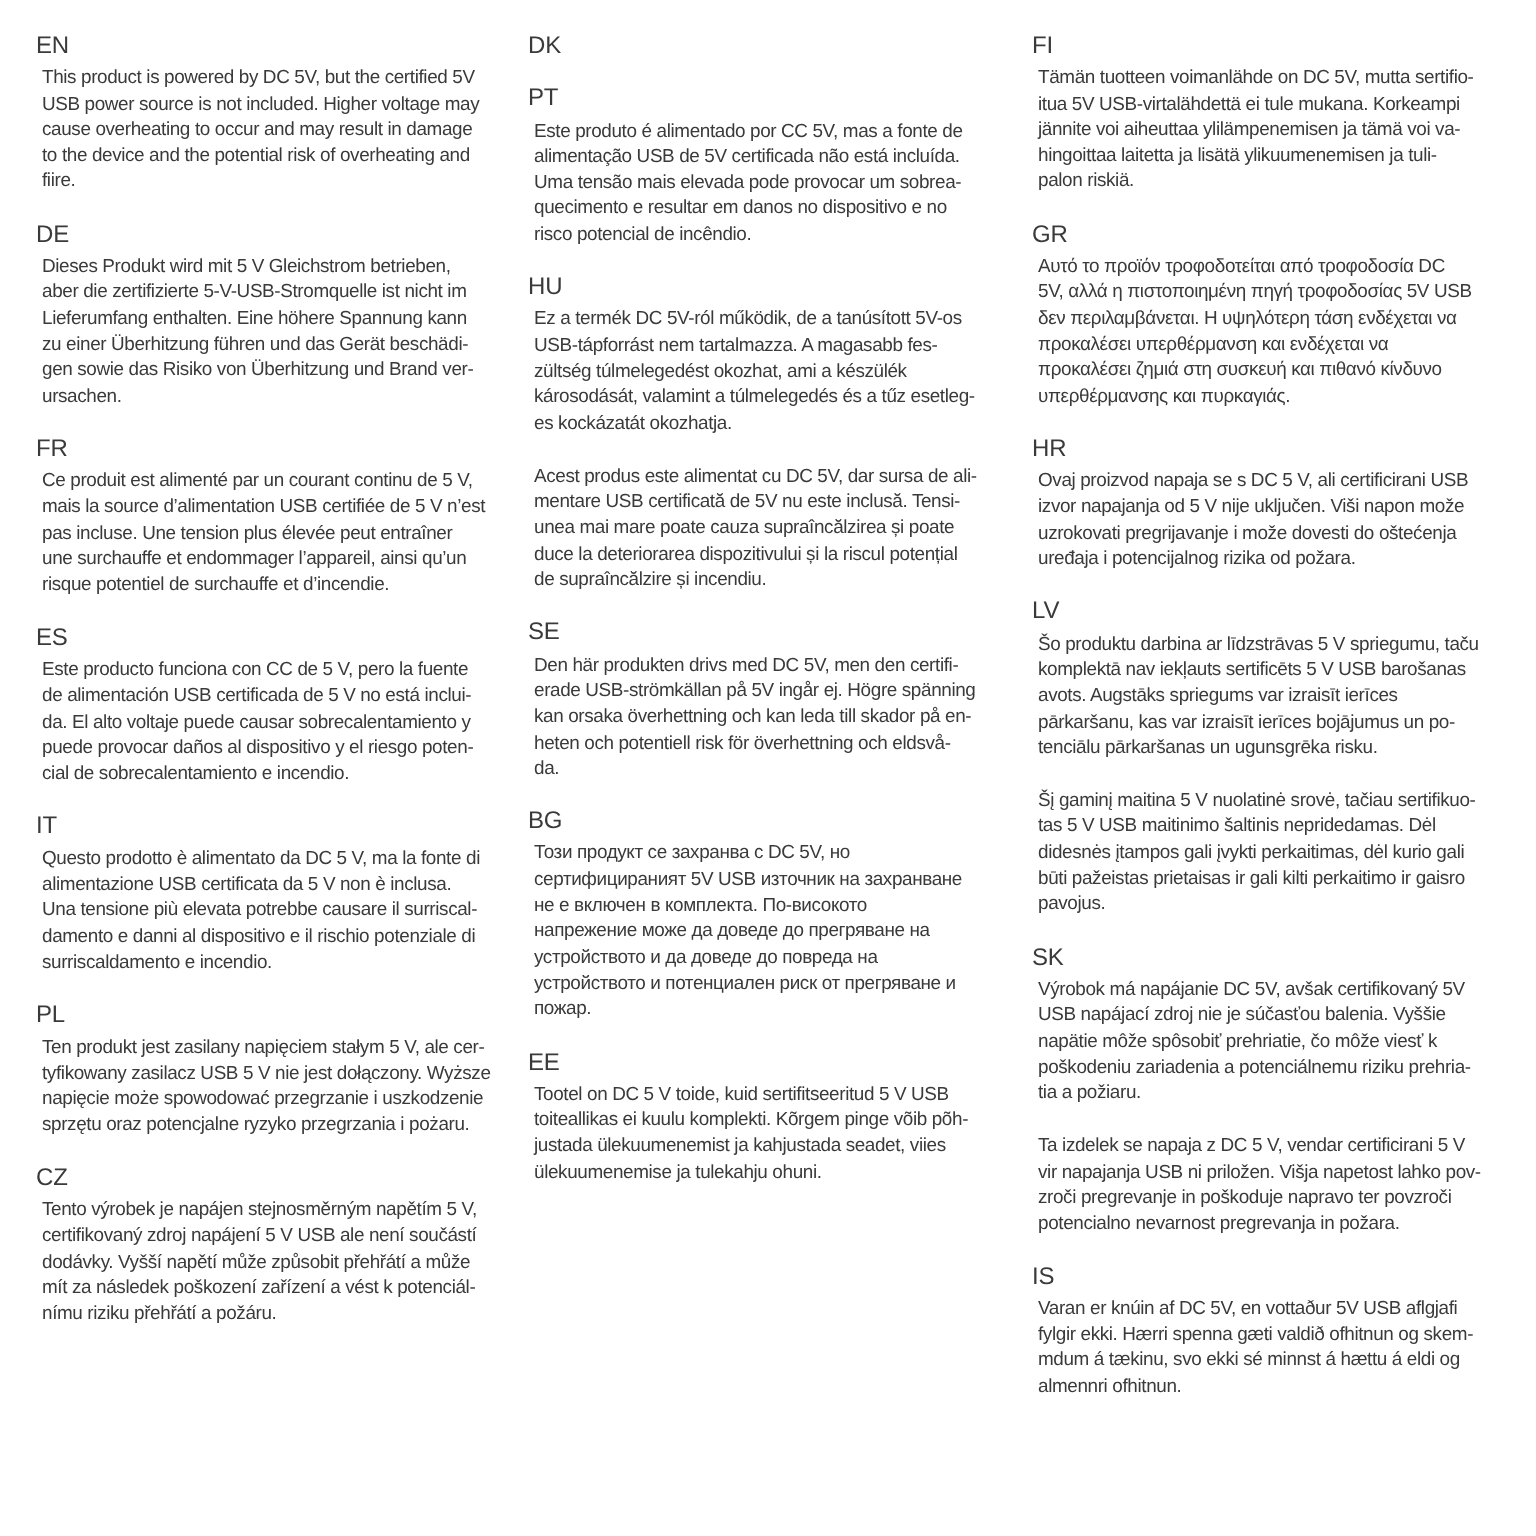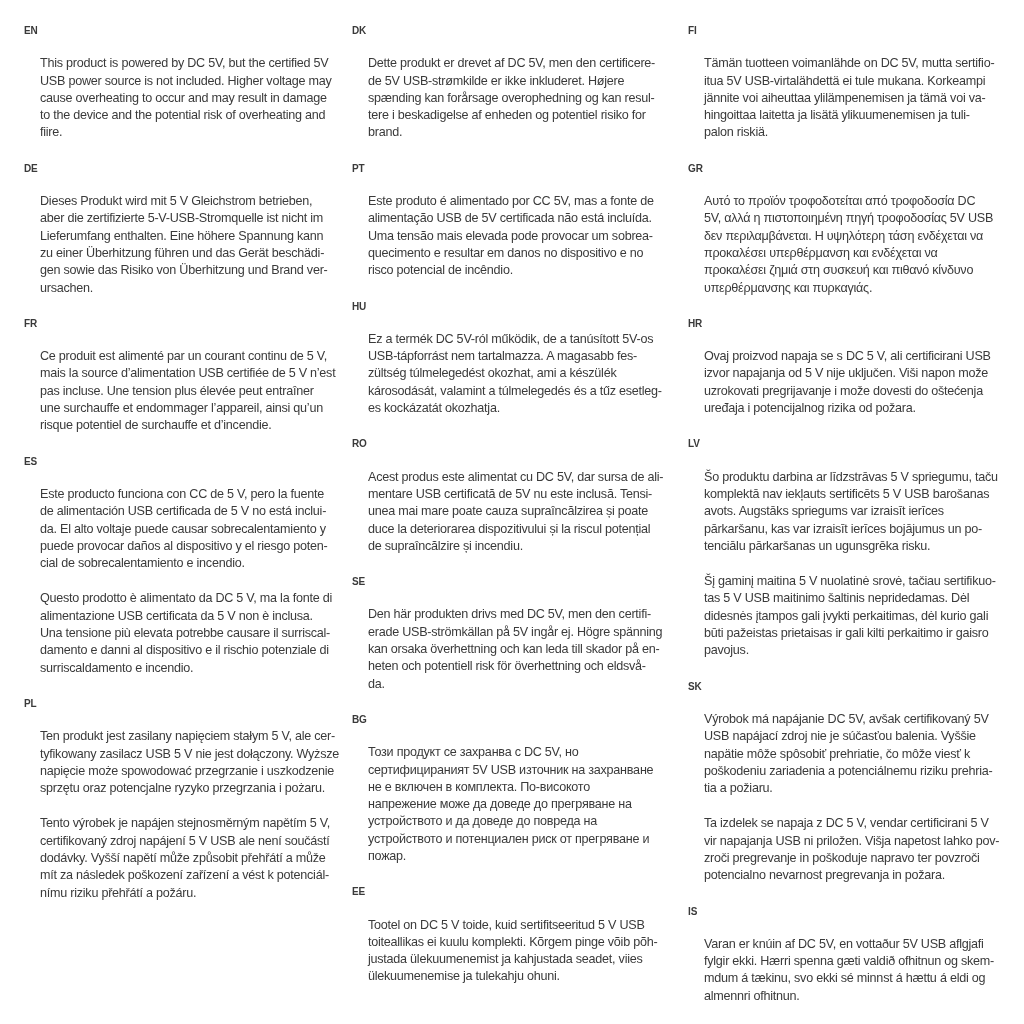--- a/index.html
+++ b/index.html
@@ -25,28 +25,28 @@
   }
   .col {
     box-sizing: border-box;
     padding-right: 18px;
   }
   .sec {
     margin: 0 0 18px 0;
   }
   .code {
     margin: 0;
-    font-size: 10px;
-    font-weight: bold;
+    font-size: 16px;
+    font-weight: normal;
     letter-spacing: -0.1px;
     line-height: 17.3px;
     color: #3a3a3a;
   }
   .txt {
-    margin: 16px;
+    margin: 4px;
     font-size: 12.6px;
     letter-spacing: -0.25px;
     line-height: 17.3px;
     white-space: pre;
     color: #3a3a3a;
   }
 </style>
 </head>
 <body>
 
@@ -82,69 +82,65 @@
     </section>
     <section class="sec">
       <h2 class="code">ES</h2>
       <p class="txt">Este producto funciona con CC de 5 V, pero la fuente
 de alimentación USB certificada de 5 V no está inclui-
 da. El alto voltaje puede causar sobrecalentamiento y
 puede provocar daños al dispositivo y el riesgo poten-
 cial de sobrecalentamiento e incendio.</p>
     </section>
     <section class="sec">
+      <h2 class="code">IT</h2>
       <p class="txt">Questo prodotto è alimentato da DC 5 V, ma la fonte di
 alimentazione USB certificata da 5 V non è inclusa.
 Una tensione più elevata potrebbe causare il surriscal-
 damento e danni al dispositivo e il rischio potenziale di
 surriscaldamento e incendio.</p>
     </section>
     <section class="sec">
       <h2 class="code">PL</h2>
       <p class="txt">Ten produkt jest zasilany napięciem stałym 5 V, ale cer-
 tyfikowany zasilacz USB 5 V nie jest dołączony. Wyższe
 napięcie może spowodować przegrzanie i uszkodzenie
 sprzętu oraz potencjalne ryzyko przegrzania i pożaru.</p>
     </section>
     <section class="sec">
+      <h2 class="code">CZ</h2>
       <p class="txt">Tento výrobek je napájen stejnosměrným napětím 5 V,
 certifikovaný zdroj napájení 5 V USB ale není součástí
 dodávky. Vyšší napětí může způsobit přehřátí a může
 mít za následek poškození zařízení a vést k potenciál-
 nímu riziku přehřátí a požáru.</p>
     </section>
   </div>
 
   <div class="col">
     <section class="sec">
       <h2 class="code">DK</h2>
-      <p class="txt">Dette produkt er drevet af DC 5V, men den certificere-
-de 5V USB-strømkilde er ikke inkluderet. Højere
-spænding kan forårsage overophedning og kan resul-
-tere i beskadigelse af enheden og potentiel risiko for
-brand.</p>
     </section>
     <section class="sec">
       <h2 class="code">PT</h2>
       <p class="txt">Este produto é alimentado por CC 5V, mas a fonte de
 alimentação USB de 5V certificada não está incluída.
 Uma tensão mais elevada pode provocar um sobrea-
 quecimento e resultar em danos no dispositivo e no
 risco potencial de incêndio.</p>
     </section>
     <section class="sec">
       <h2 class="code">HU</h2>
       <p class="txt">Ez a termék DC 5V-ról működik, de a tanúsított 5V-os
 USB-tápforrást nem tartalmazza. A magasabb fes-
 zültség túlmelegedést okozhat, ami a készülék
 károsodását, valamint a túlmelegedés és a tűz esetleg-
 es kockázatát okozhatja.</p>
     </section>
     <section class="sec">
-      <h2 class="code">RO</h2>
       <p class="txt">Acest produs este alimentat cu DC 5V, dar sursa de ali-
 mentare USB certificată de 5V nu este inclusă. Tensi-
 unea mai mare poate cauza supraîncălzirea și poate
 duce la deteriorarea dispozitivului și la riscul potențial
 de supraîncălzire și incendiu.</p>
     </section>
     <section class="sec">
       <h2 class="code">SE</h2>
       <p class="txt">Den här produkten drivs med DC 5V, men den certifi-
 erade USB-strömkällan på 5V ingår ej. Högre spänning

